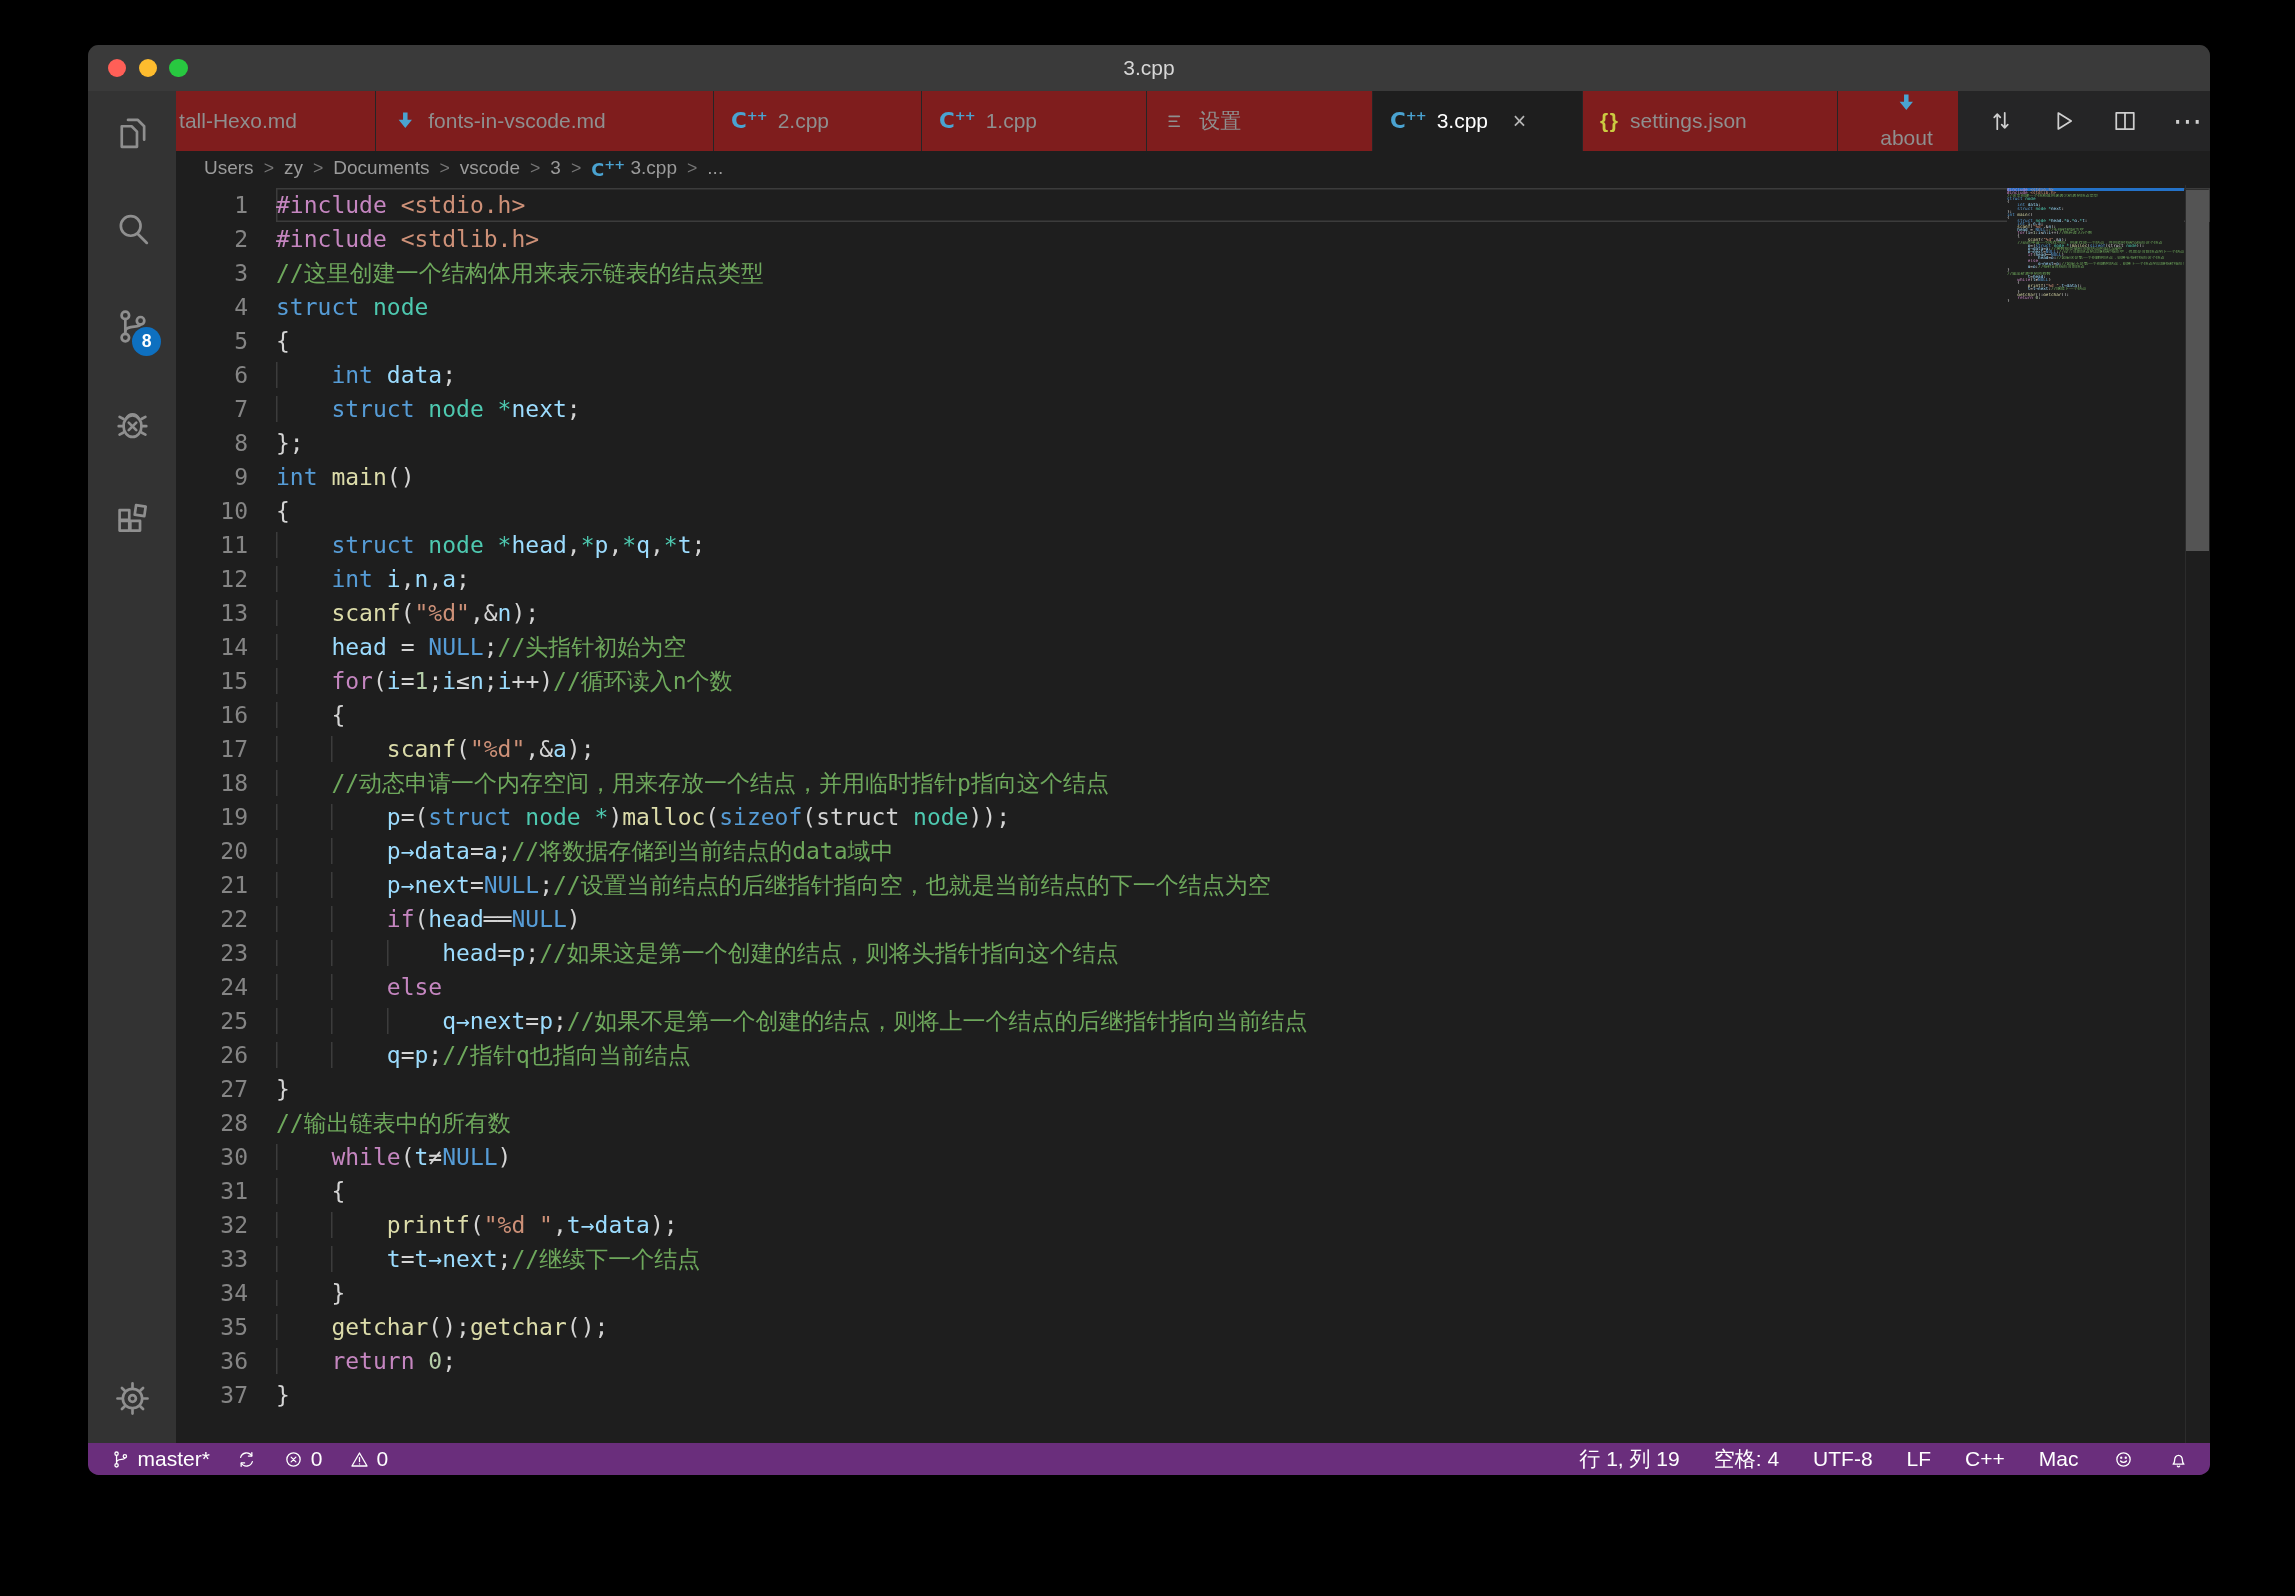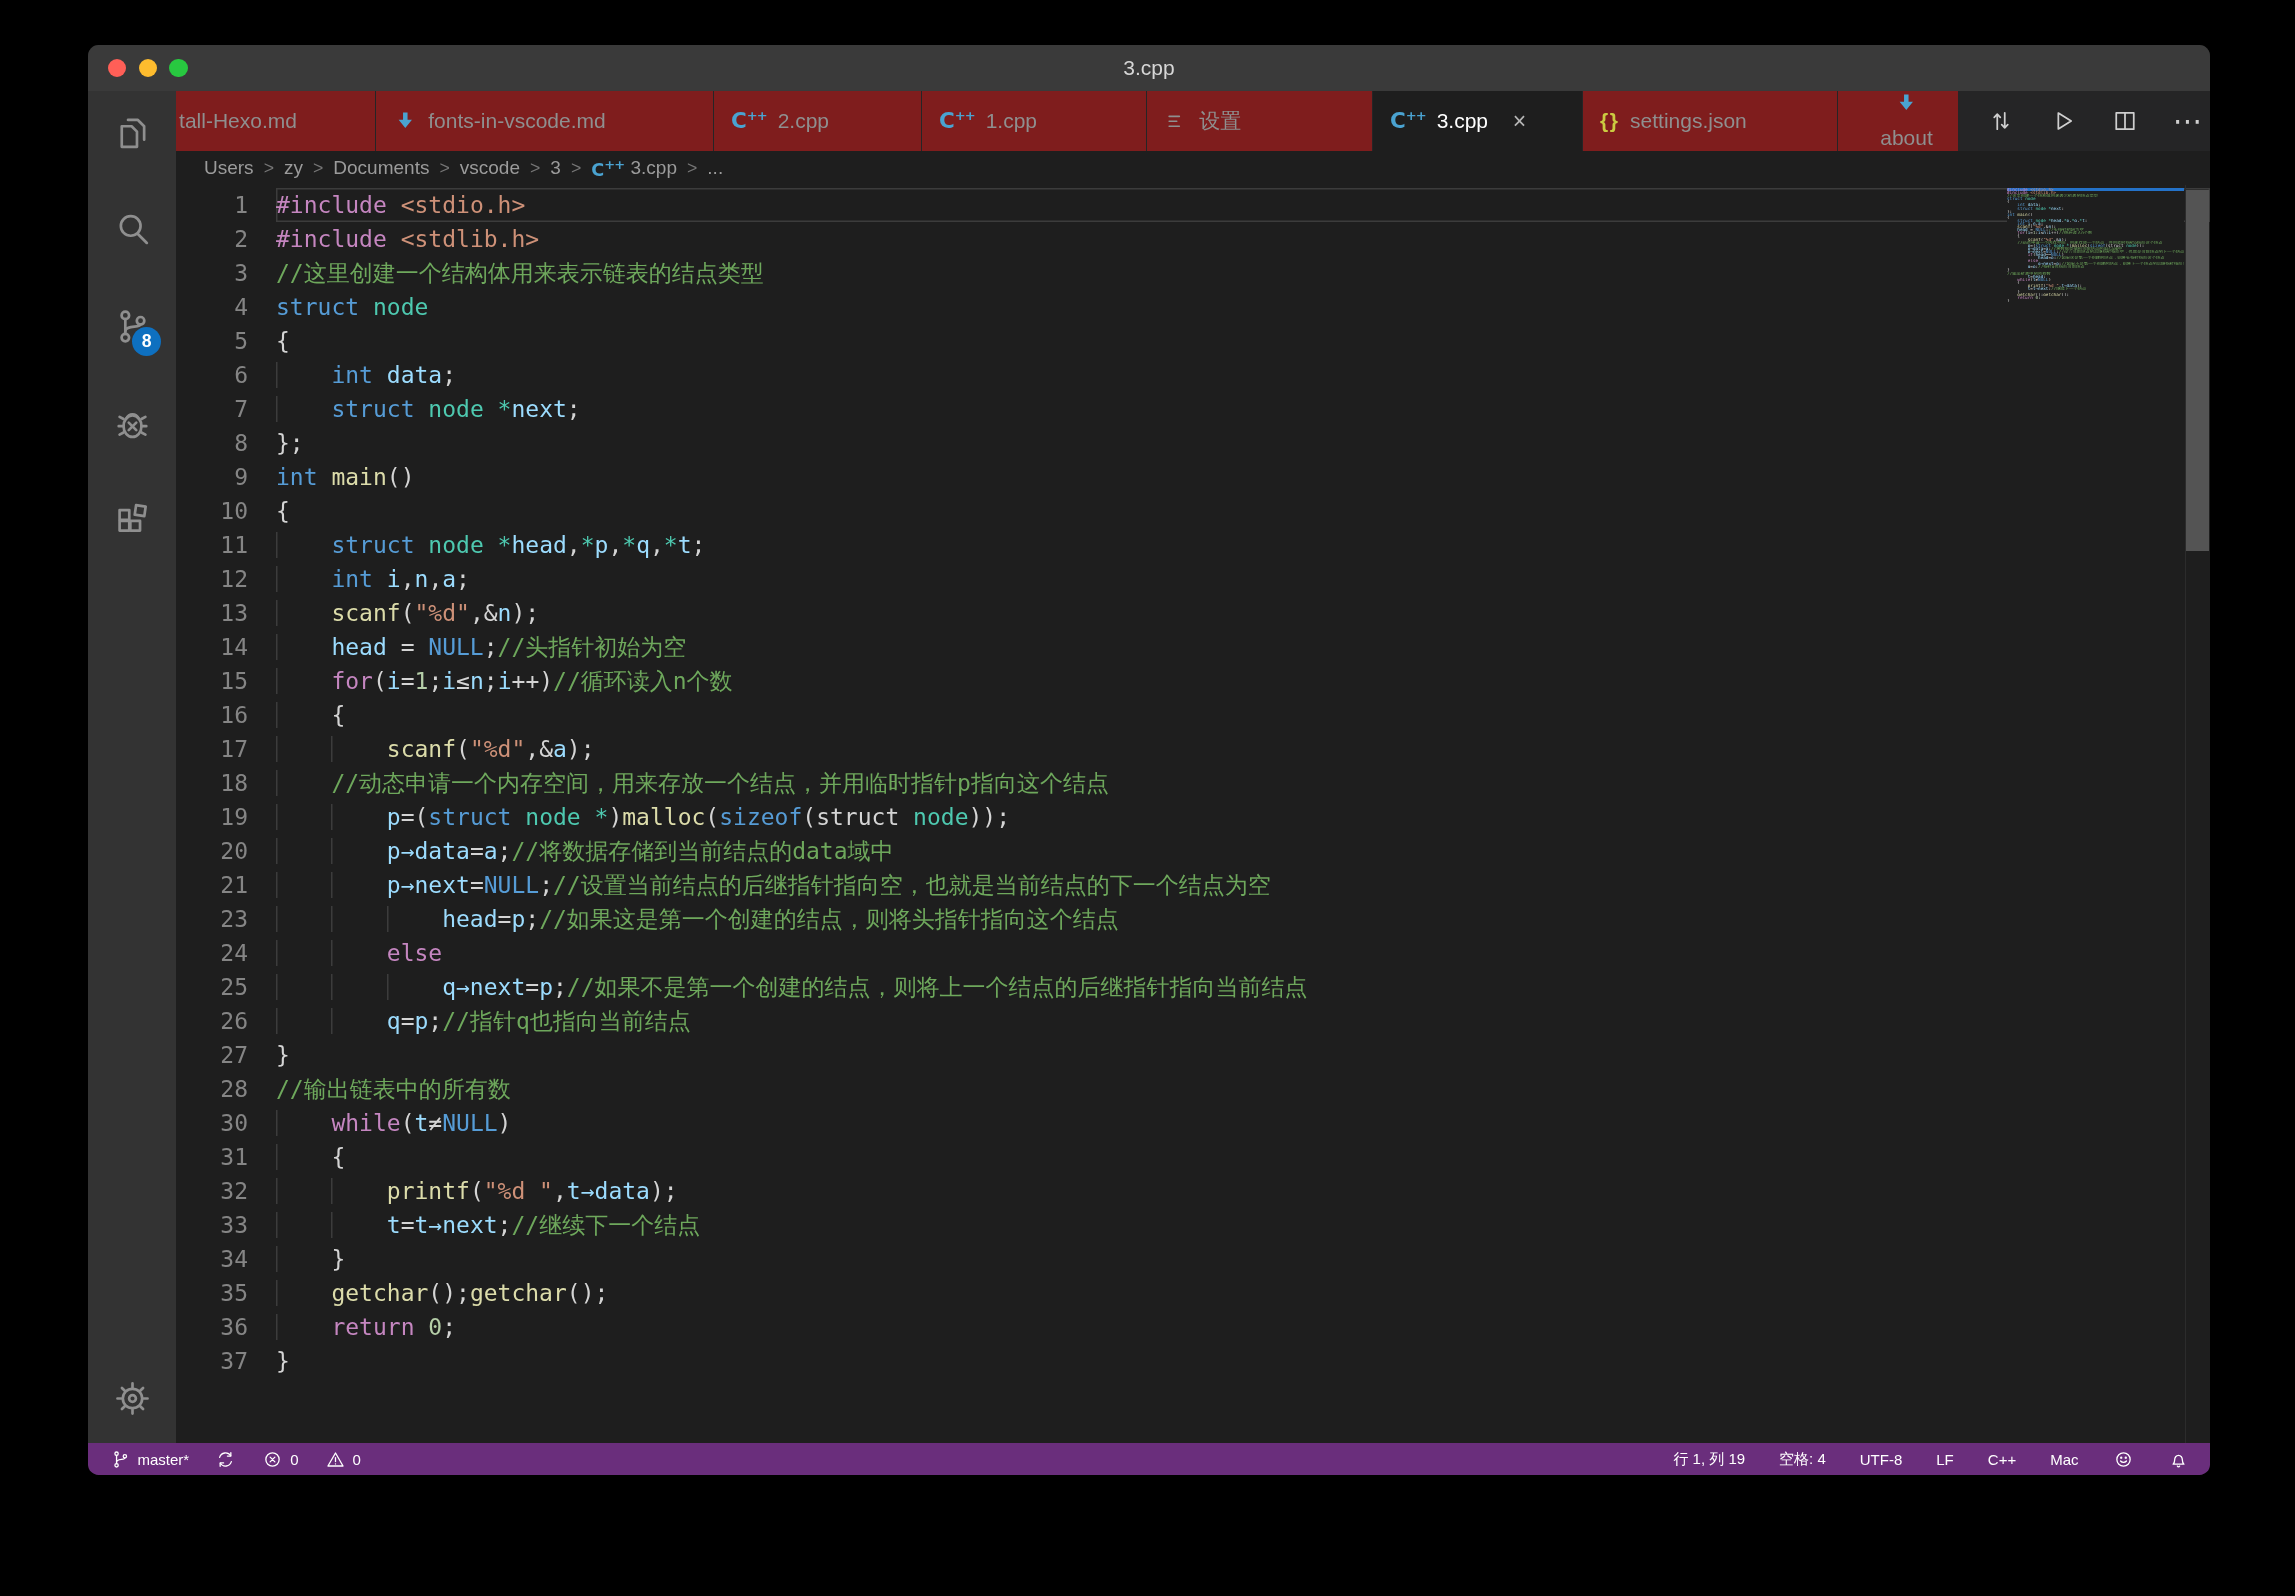--- a/index.html
+++ b/index.html
@@ -74,21 +74,21 @@
              font-family:"DejaVu Sans Mono",monospace; font-size:4.3px; background:#1e1e1e; }
   .mm-line { height:3.1px; line-height:3.1px; white-space:pre; overflow:hidden; }
   .mm-line.sel { background:var(--mmsel); }
   .sbtrack { position:absolute; left:2097px; top:140px; bottom:32px; width:25px;
              border-left:0.8px solid #2c2c2c; }
   .sbthumb { position:absolute; left:2098px; top:145px; width:23px; height:361px; background:#545454; }
 
   
   .statusbar { position:absolute; left:0; right:0; bottom:0; height:32px; background:var(--statusbar);
                color:#ffffff; display:flex; align-items:center; justify-content:space-between;
-               padding:0 21.5px; font-size:15px; }
+               padding:0 21.5px; font-size:21px; }
   .sb-group { display:flex; align-items:center; gap:26px; }
   .sb-group.right { gap:34px; }
   .sb-item { display:flex; align-items:center; gap:7px; cursor:pointer; }
   .sb-item svg { width:21px; height:21px; }
 </style>
 </head>
 <body>
 
 <div class="window">
 
@@ -340,20 +340,24 @@
         <div class="gutter">19</div>
         <div class="code"><span class="ig">    </span><span class="ig">    </span><span class="var">p</span><span class="pln">=(</span><span class="kw">struct</span><span class="pln"> </span><span class="type">node</span><span class="pln"> </span><span class="type">*</span><span class="pln">)</span><span class="fn">malloc</span><span class="pln">(</span><span class="kw">sizeof</span><span class="pln">(struct </span><span class="type">node</span><span class="pln">));</span></div>
       </div>
       <div class="line">
         <div class="gutter">20</div>
         <div class="code"><span class="ig">    </span><span class="ig">    </span><span class="var">p→data</span><span class="pln">=</span><span class="var">a</span><span class="pln">;</span><span class="cmt">//将数据存储到当前结点的data域中</span></div>
       </div>
       <div class="line">
         <div class="gutter">21</div>
         <div class="code"><span class="ig">    </span><span class="ig">    </span><span class="var">p→next</span><span class="pln">=</span><span class="kw">NULL</span><span class="pln">;</span><span class="cmt">//设置当前结点的后继指针指向空，也就是当前结点的下一个结点为空</span></div>
+      </div>
+      <div class="line">
+        <div class="gutter">22</div>
+        <div class="code"><span class="ig">    </span><span class="ig">    </span><span class="ctl">if</span><span class="pln">(</span><span class="var">head</span><span class="pln">══</span><span class="kw">NULL</span><span class="pln">)</span></div>
       </div>
       <div class="line">
         <div class="gutter">23</div>
         <div class="code"><span class="ig">    </span><span class="ig">    </span><span class="ig">    </span><span class="var">head</span><span class="pln">=</span><span class="var">p</span><span class="pln">;</span><span class="cmt">//如果这是第一个创建的结点，则将头指针指向这个结点</span></div>
       </div>
       <div class="line">
         <div class="gutter">24</div>
         <div class="code"><span class="ig">    </span><span class="ig">    </span><span class="ctl">else</span></div>
       </div>
       <div class="line">

